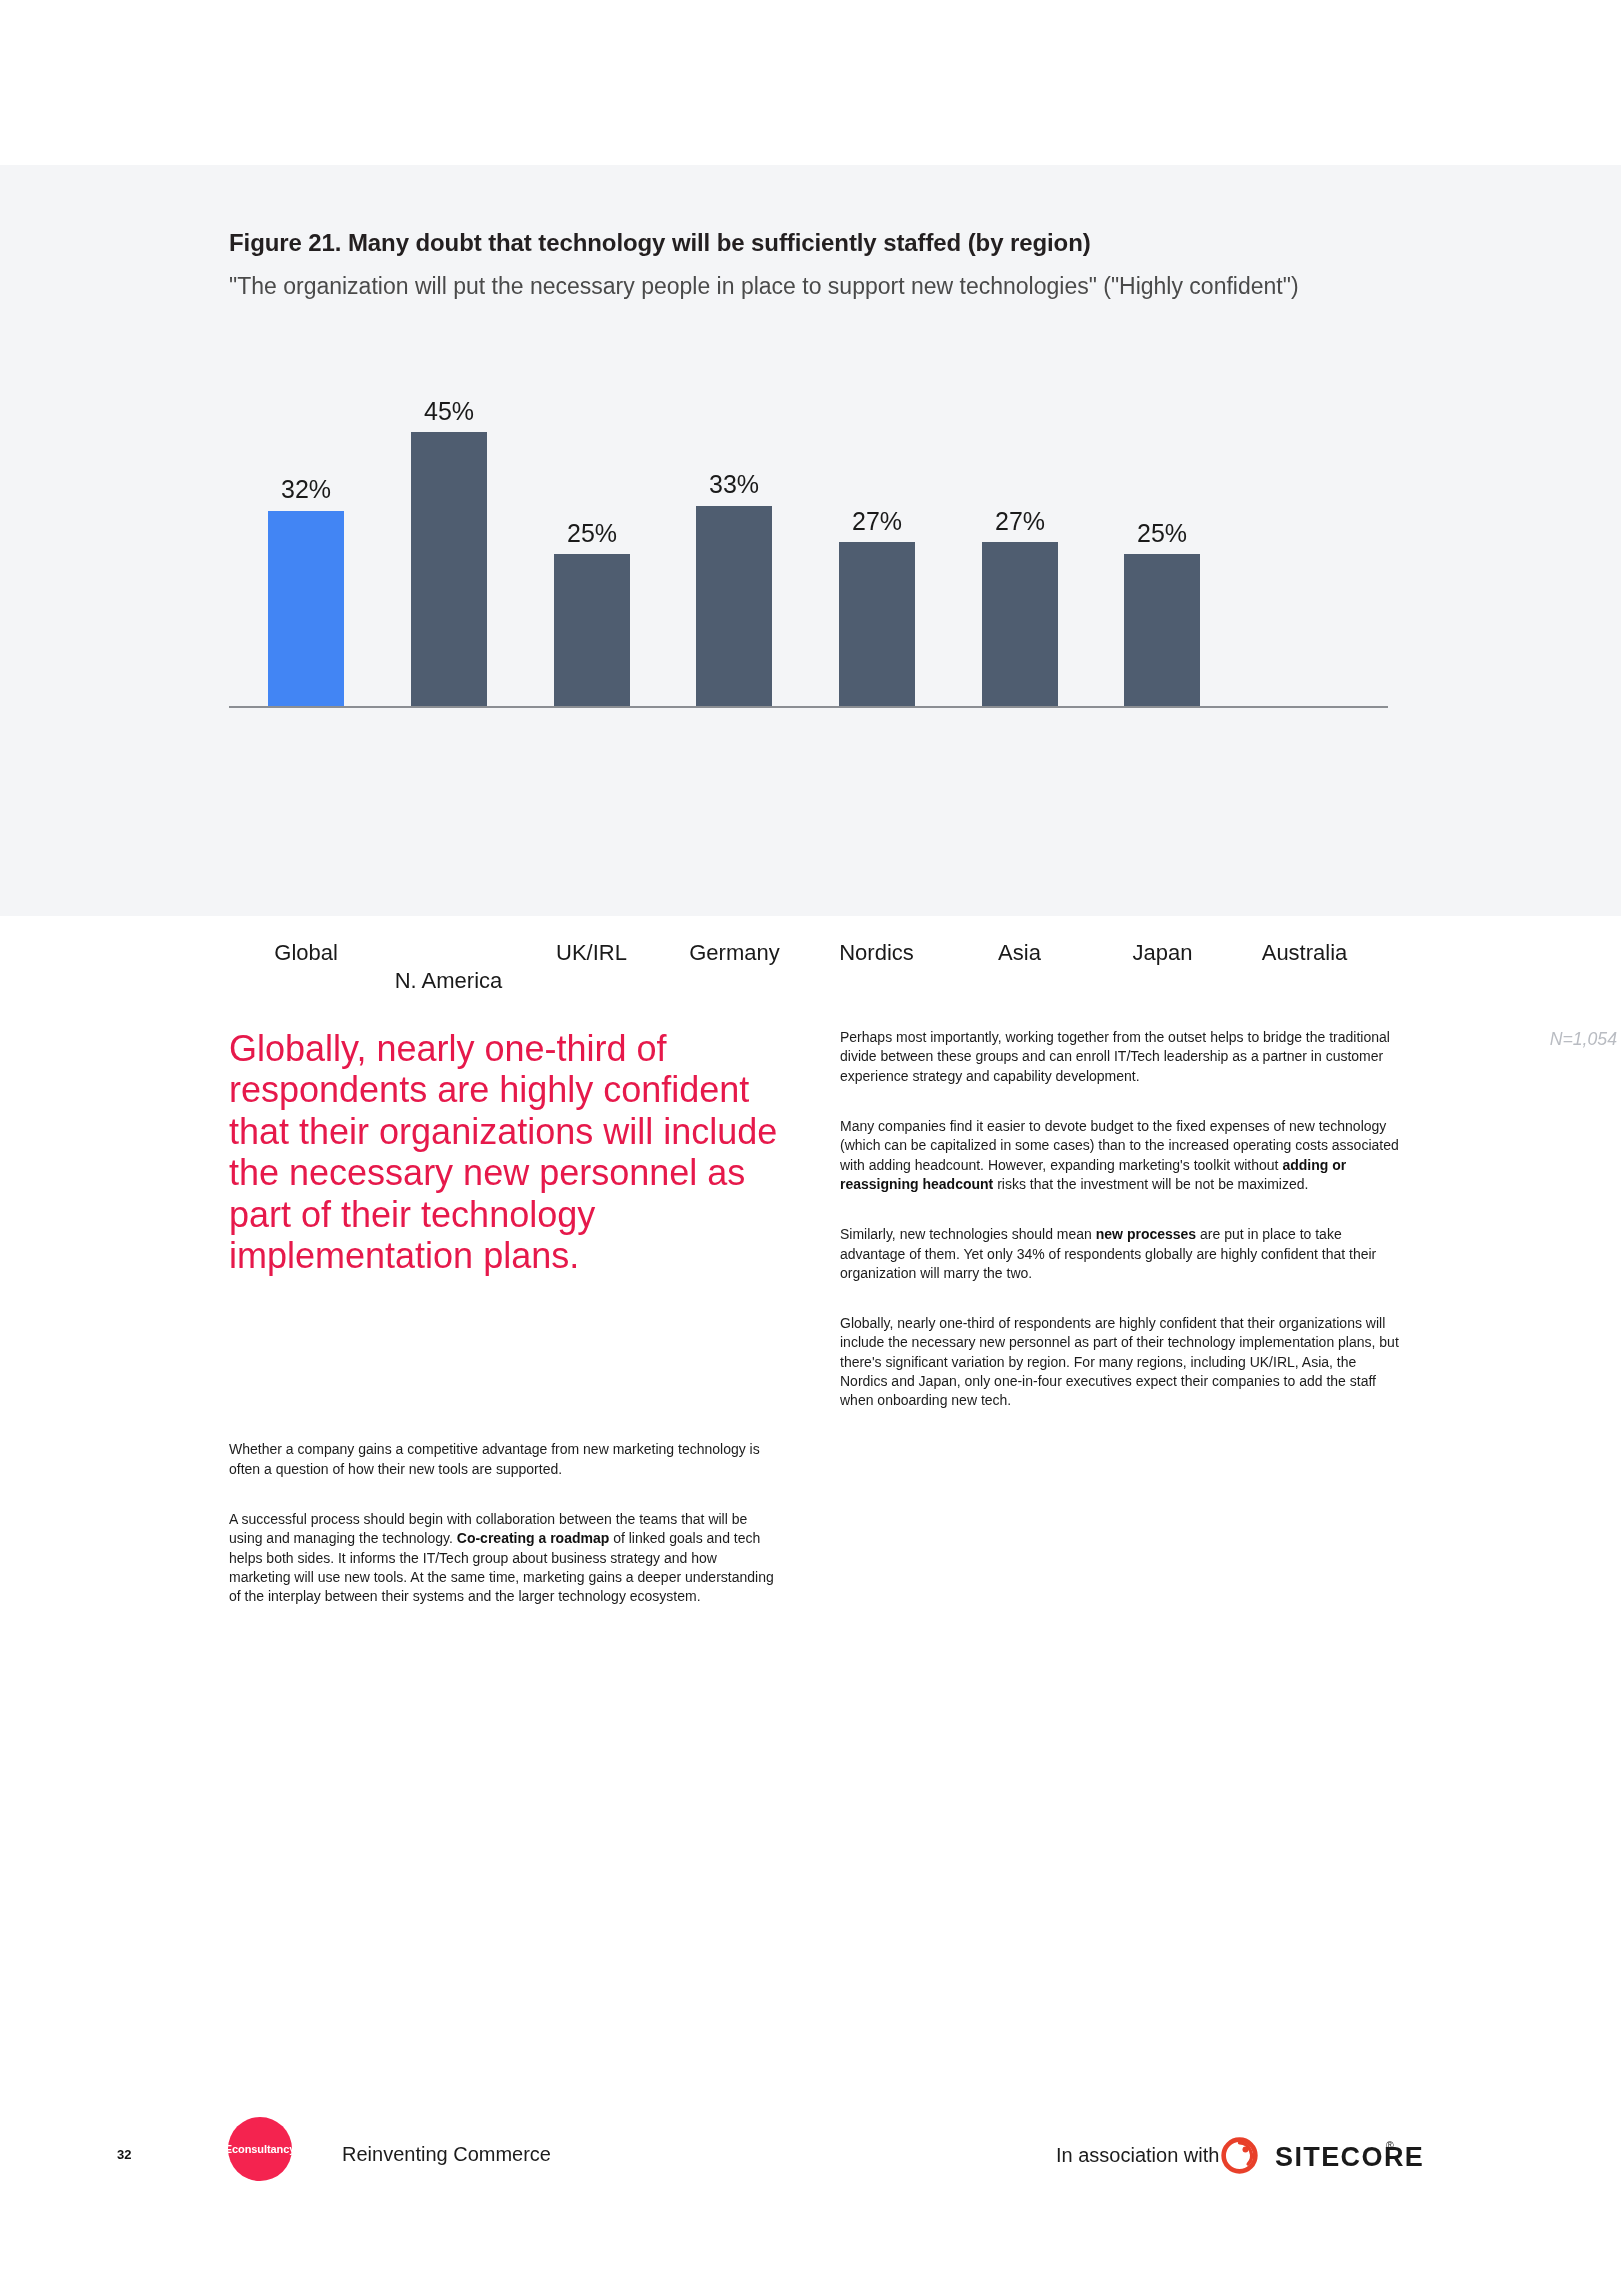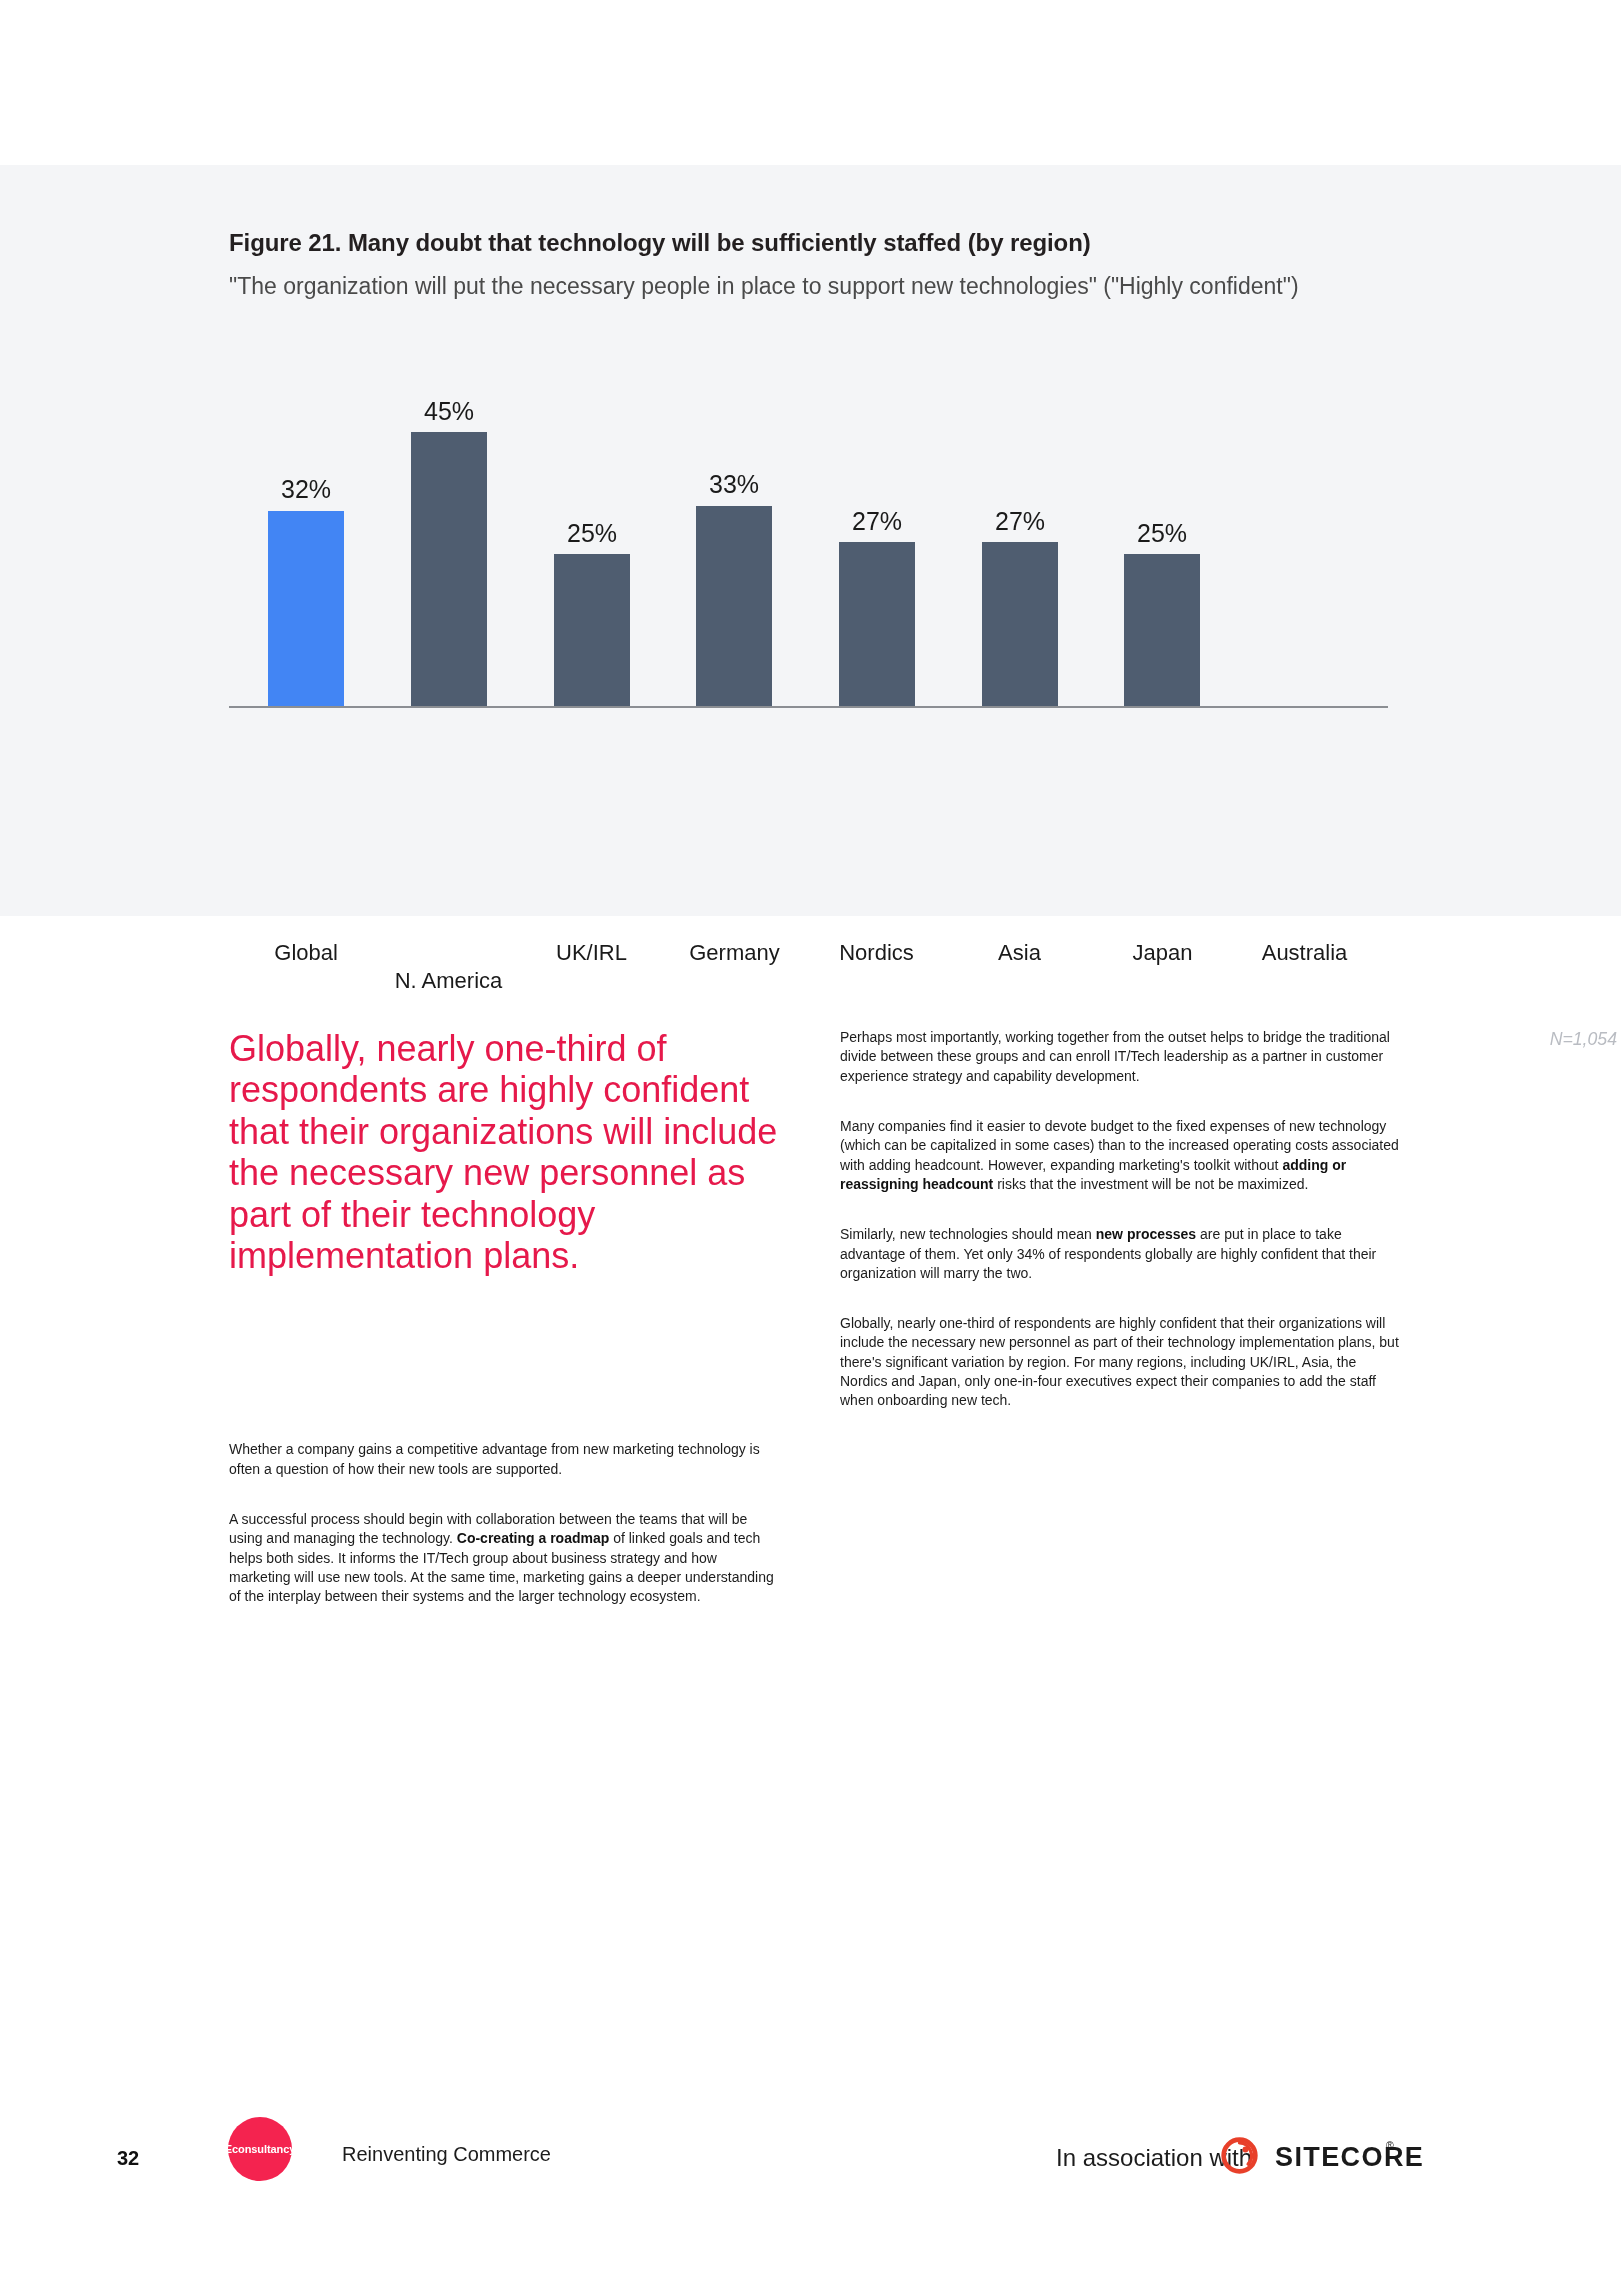--- a/index.html
+++ b/index.html
@@ -140,21 +140,21 @@
     position: absolute;
     left: 0;
     top: 2131px;
     width: 1623px;
     height: 79px;
   }
   .page-num {
     position: absolute;
     left: 117px;
     top: 15.7px;
-    font-size: 20px;
+    font-size: 13px;
     font-weight: bold;
     color: #111;
   }
   .econ-logo {
     position: absolute;
     left: 228px;
     top: -14.4px;
     width: 64px;
     height: 64px;
     border-radius: 50%;
@@ -172,21 +172,21 @@
     left: 342px;
     top: 11.8px;
     font-size: 20px;
     color: #1c1c1c;
     text-align: right;
   }
   .assoc-text {
     position: absolute;
     left: 1056px;
     top: 13px;
-    font-size: 24px;
+    font-size: 20px;
     color: #1c1c1c;
   }
   .sitecore-mark {
     position: absolute;
     left: 1219px;
     top: 3.9px;
     width: 41px;
     height: 41px;
   }
   .sitecore-word {

